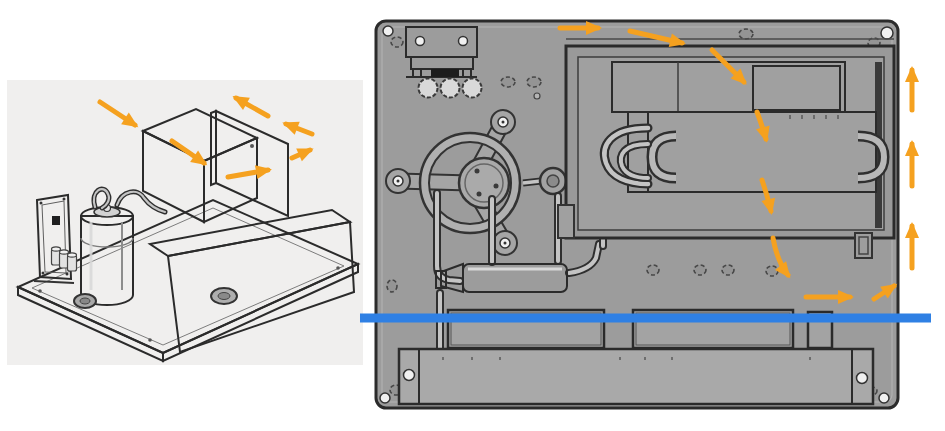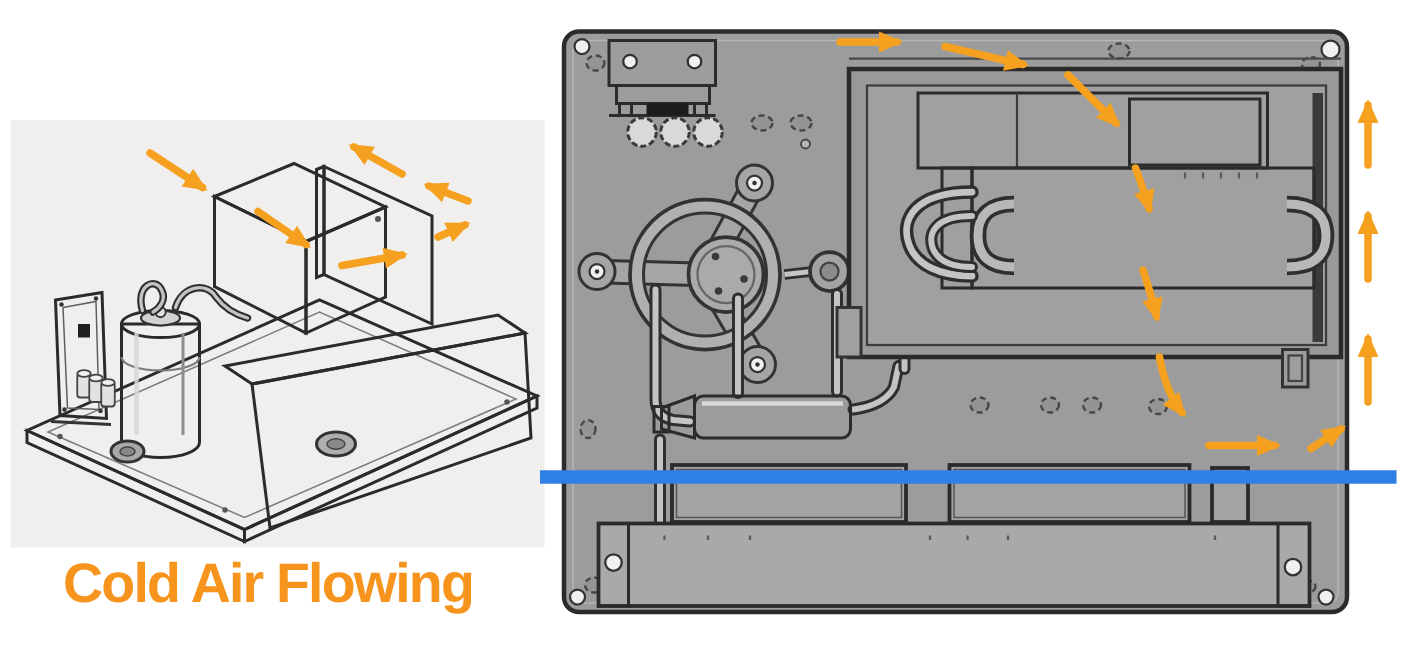--- a/index.html
+++ b/index.html
@@ -130,21 +130,20 @@
         <g>
           <path class="flow-arrow" marker-end="url(#ahL)" d="M100,102 L135,125"></path>
           <path class="flow-arrow" marker-end="url(#ahL)" d="M268,116 L236,98"></path>
           <path class="flow-arrow" marker-end="url(#ahL)" d="M312,134 L286,124"></path>
           <path class="flow-arrow" marker-end="url(#ahL)" d="M172,141 L204,163"></path>
           <path class="flow-arrow" marker-end="url(#ahL)" d="M228,177 L268,170"></path>
           <path class="flow-arrow" marker-end="url(#ahL)" d="M292,158 L310,150"></path>
         </g>
       </svg>
     </div>
-    <figcaption class="caption">Cold Air Flowing</figcaption>
   </figure>
 
   <div class="right-fig">
     <svg viewBox="355 0 590 431" xmlns="http://www.w3.org/2000/svg">
       <defs>
         <marker id="ahR" markerUnits="userSpaceOnUse" markerWidth="18" markerHeight="16" refX="13" refY="8" orient="auto">
           <path d="M1,1 L17,8 L1,15 Z" class="orange-fill"></path>
         </marker>
       </defs>
 

